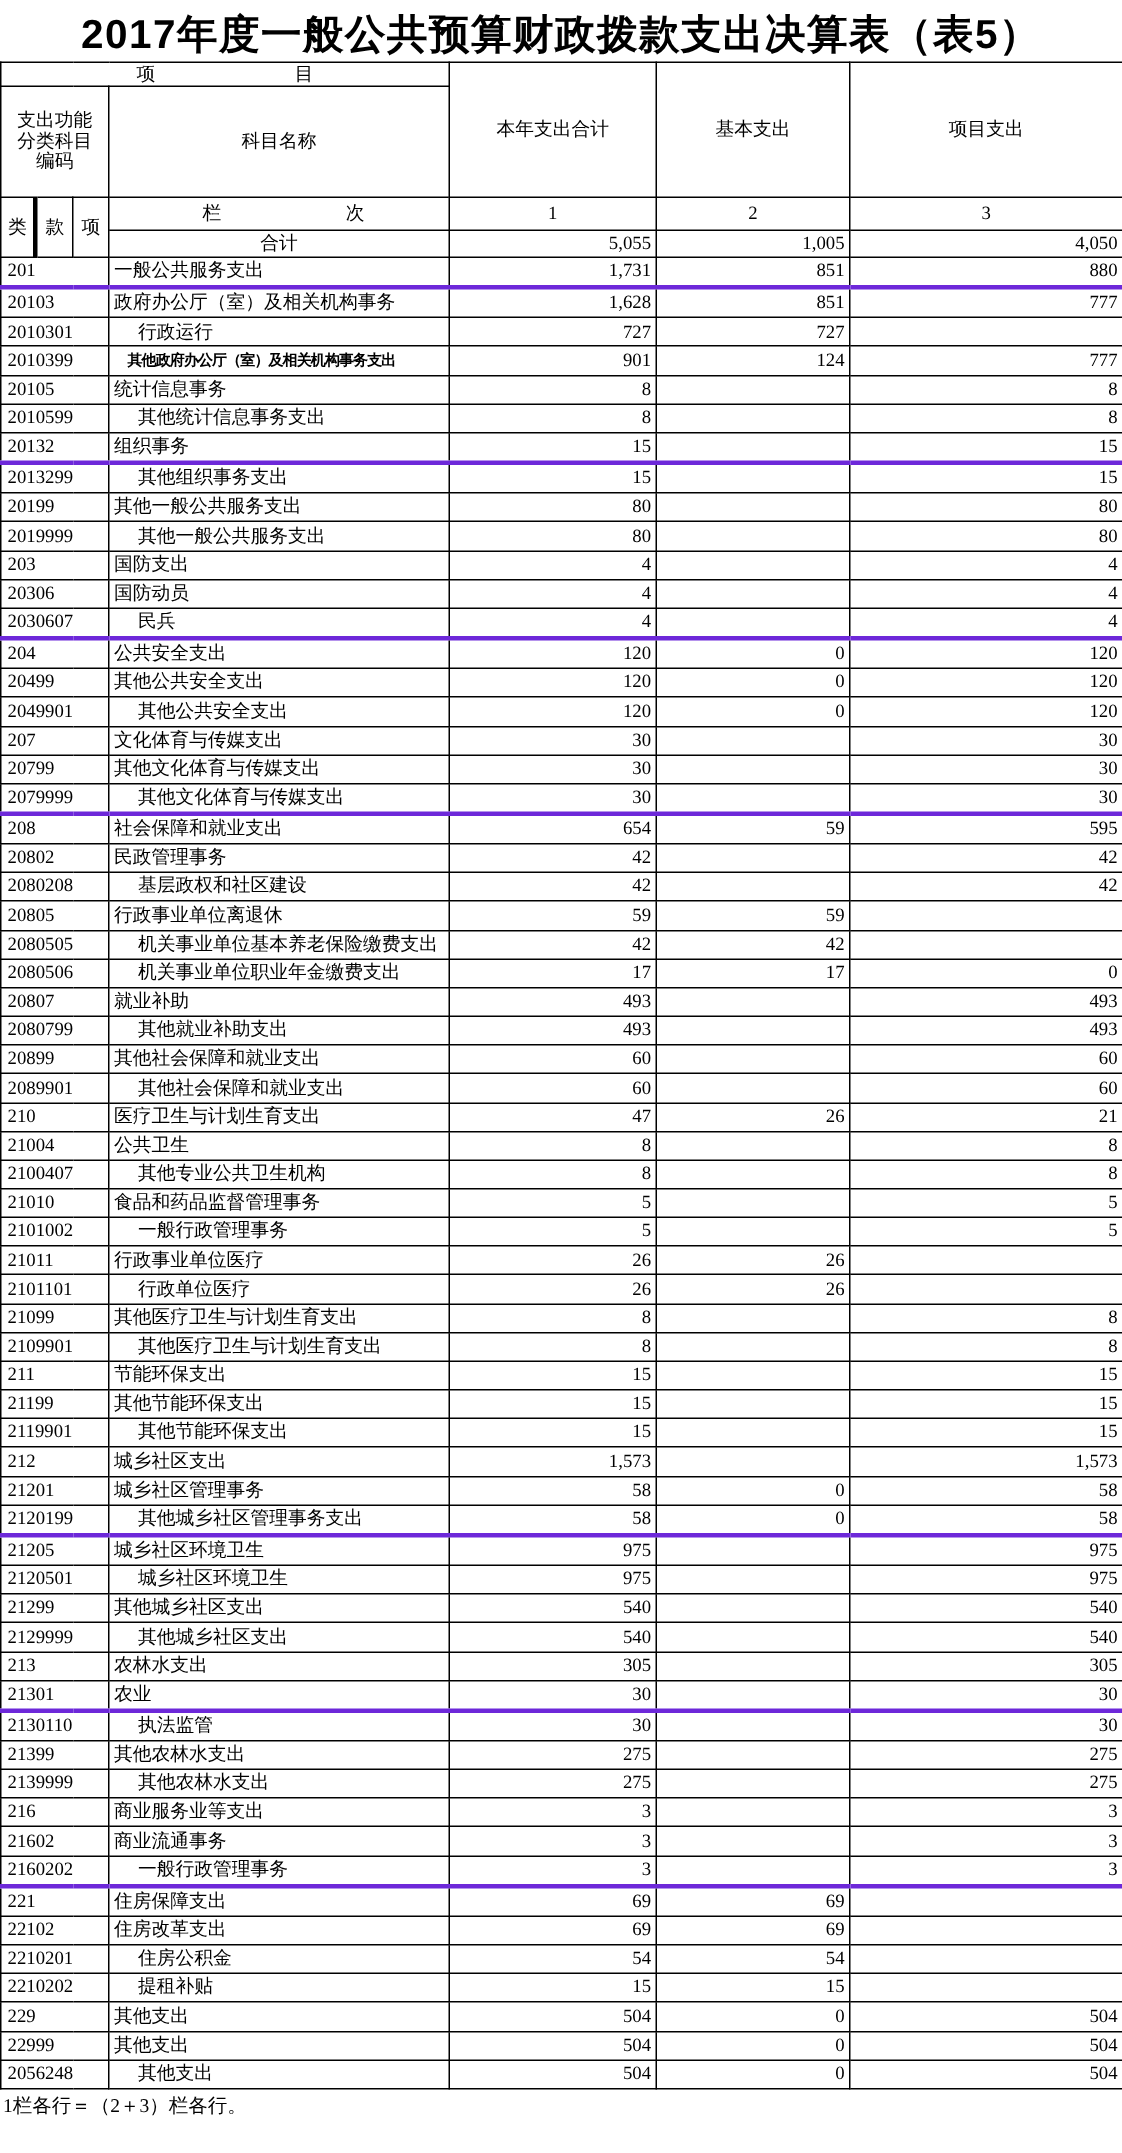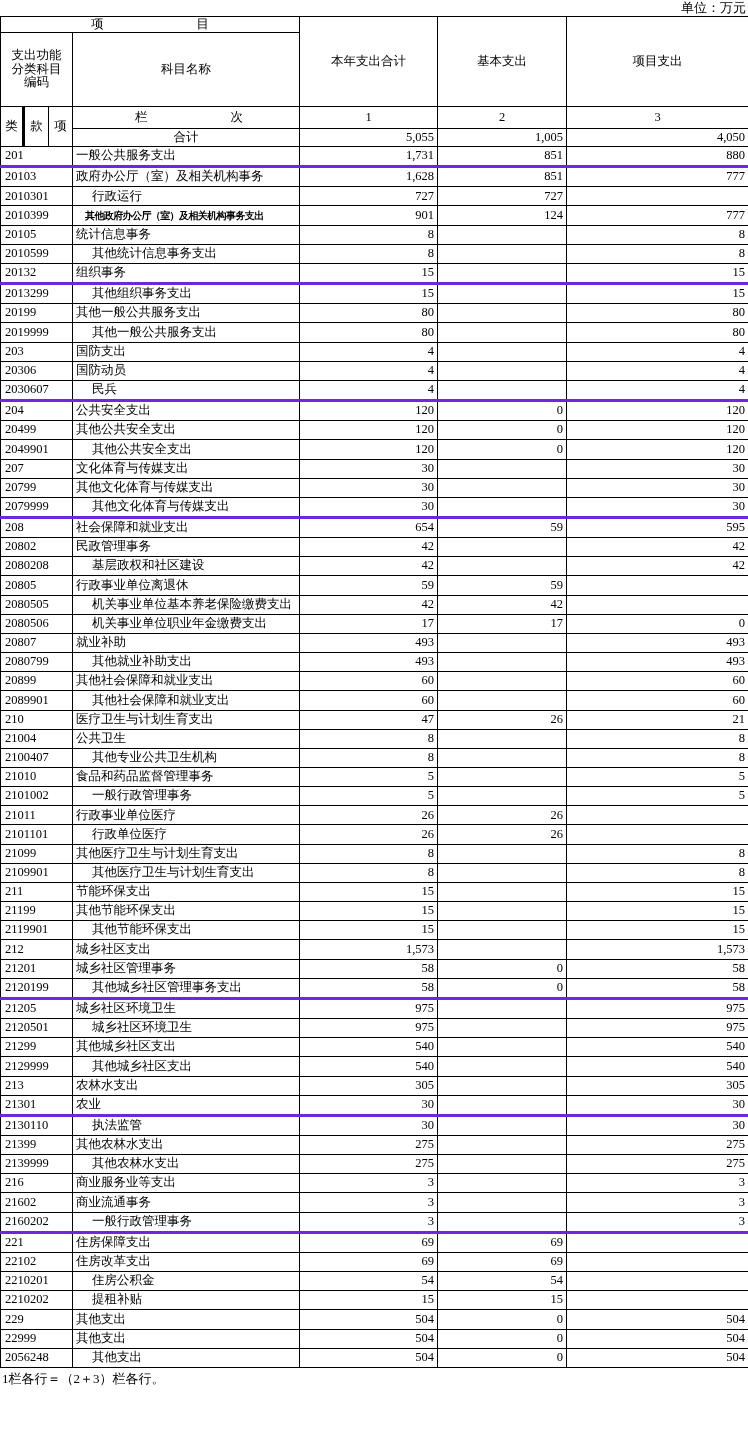--- a/index.html
+++ b/index.html
@@ -28,21 +28,21 @@
   tr.thick-top td{border-top:3px solid #6d28d9;}
   .kuan{border-left:3px solid #000;}
   .notes{font-size:13px;line-height:18px;padding-top:2px;padding-left:2px;}
   .notes div{height:18px;}
 </style>
 </head>
 <body>
 
 <div class="page">
 
-  <div class="unit-row">单位：万元</div>
+  <div class="title">2017年度一般公共预算财政拨款支出决算表（表5）</div>
 
   <table>
     <colgroup>
       <col style="width:23px">
         <col style="width:25px">
         <col style="width:24px">
       <col style="width:227px">
       <col style="width:138px">
         <col style="width:129px">
         <col style="width:182px">

